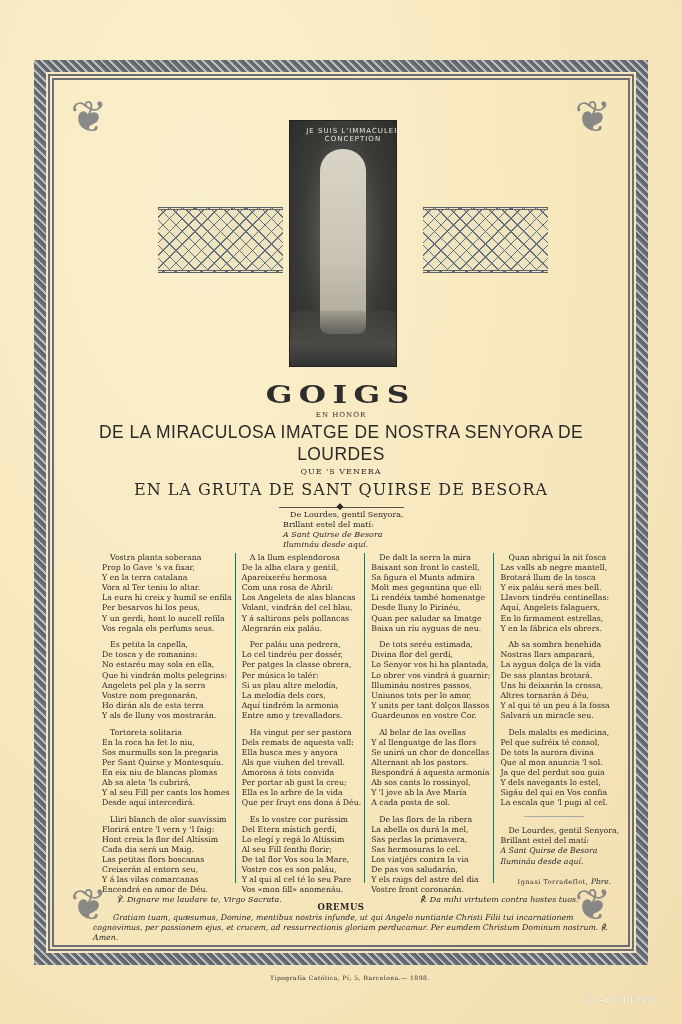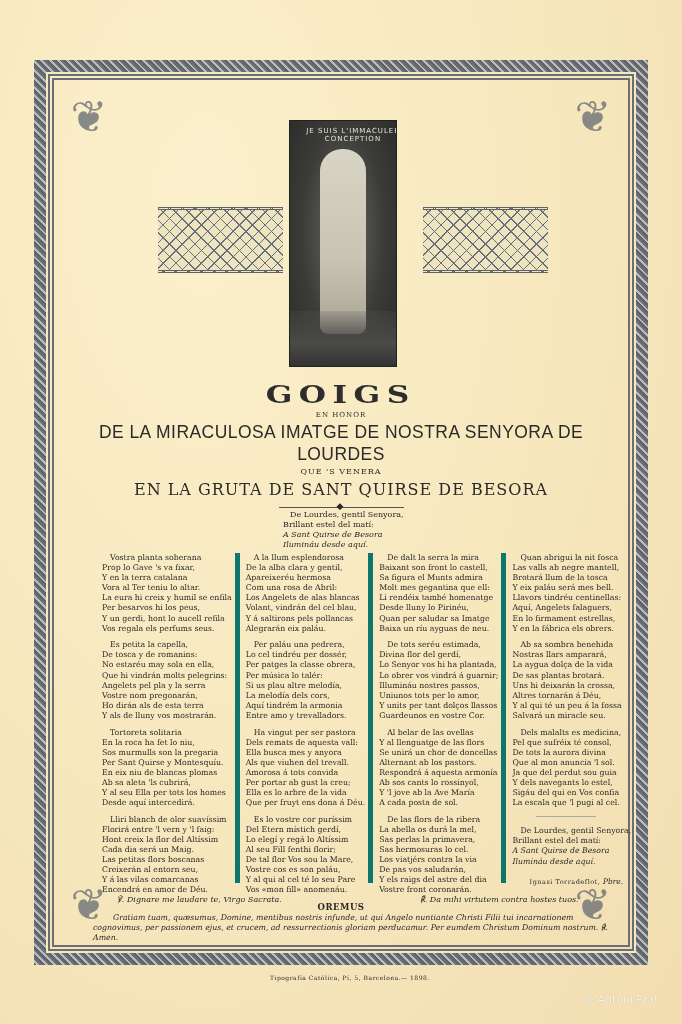--- a/index.html
+++ b/index.html
@@ -85,21 +85,21 @@
   .refrain .l1 { padding-left: 7px; }
   .refrain .it { font-style: italic; }
 
   .cols {
     position: absolute; left: 96px; top: 553px; width: 510px; height: 330px;
     display: flex;
   }
   .col {
     flex: 1; box-sizing: border-box; padding: 0 3px 0 6px;
     font-size: 7.8px; line-height: 10.1px; white-space: nowrap;
-    border-right: 5px solid #0f766e;
+    border-right: 1px solid #0f766e;
   }
   .col:last-child { border-right: none; }
   .stanza { margin-bottom: 6.5px; }
   .stanza .line:first-child { padding-left: 8px; }
   .it { font-style: italic; }
   .refrain-final { margin-top: 18px; position: relative; }
   .refrain-final::before {
     content: ""; position: absolute; left: 24px; top: -10px; width: 60px; height: 1px; background: #aaa;
   }
   .refrain-final .line:first-child { padding-left: 8px; }
@@ -175,21 +175,21 @@
         <div class="line">Ho dirán als de esta terra</div>
         <div class="line">Y als de lluny vos mostrarán.</div>
       </div>
       <div class="stanza">
         <div class="line">Tortoreta solitaria</div>
         <div class="line">En la roca ha fet lo niu,</div>
         <div class="line">Sos murmulls son la pregaria</div>
         <div class="line">Per Sant Quirse y Montesquíu.</div>
         <div class="line">En eix niu de blancas plomas</div>
         <div class="line">Ab sa aleta 'ls cubrirá,</div>
-        <div class="line">Y al seu Ella per tots los homes</div>
+        <div class="line">Y al seu Fill per cants los homes</div>
         <div class="line">Desde aquí intercedirá.</div>
       </div>
       <div class="stanza">
         <div class="line">Lliri blanch de olor suavíssim</div>
         <div class="line">Florirá entre 'l vern y 'l faig:</div>
         <div class="line">Hont creix la flor del Altíssim</div>
         <div class="line">Cada dia será un Maig.</div>
         <div class="line">Las petitas flors boscanas</div>
         <div class="line">Creixerán al entorn seu,</div>
         <div class="line">Y á las vilas comarcanas</div>

